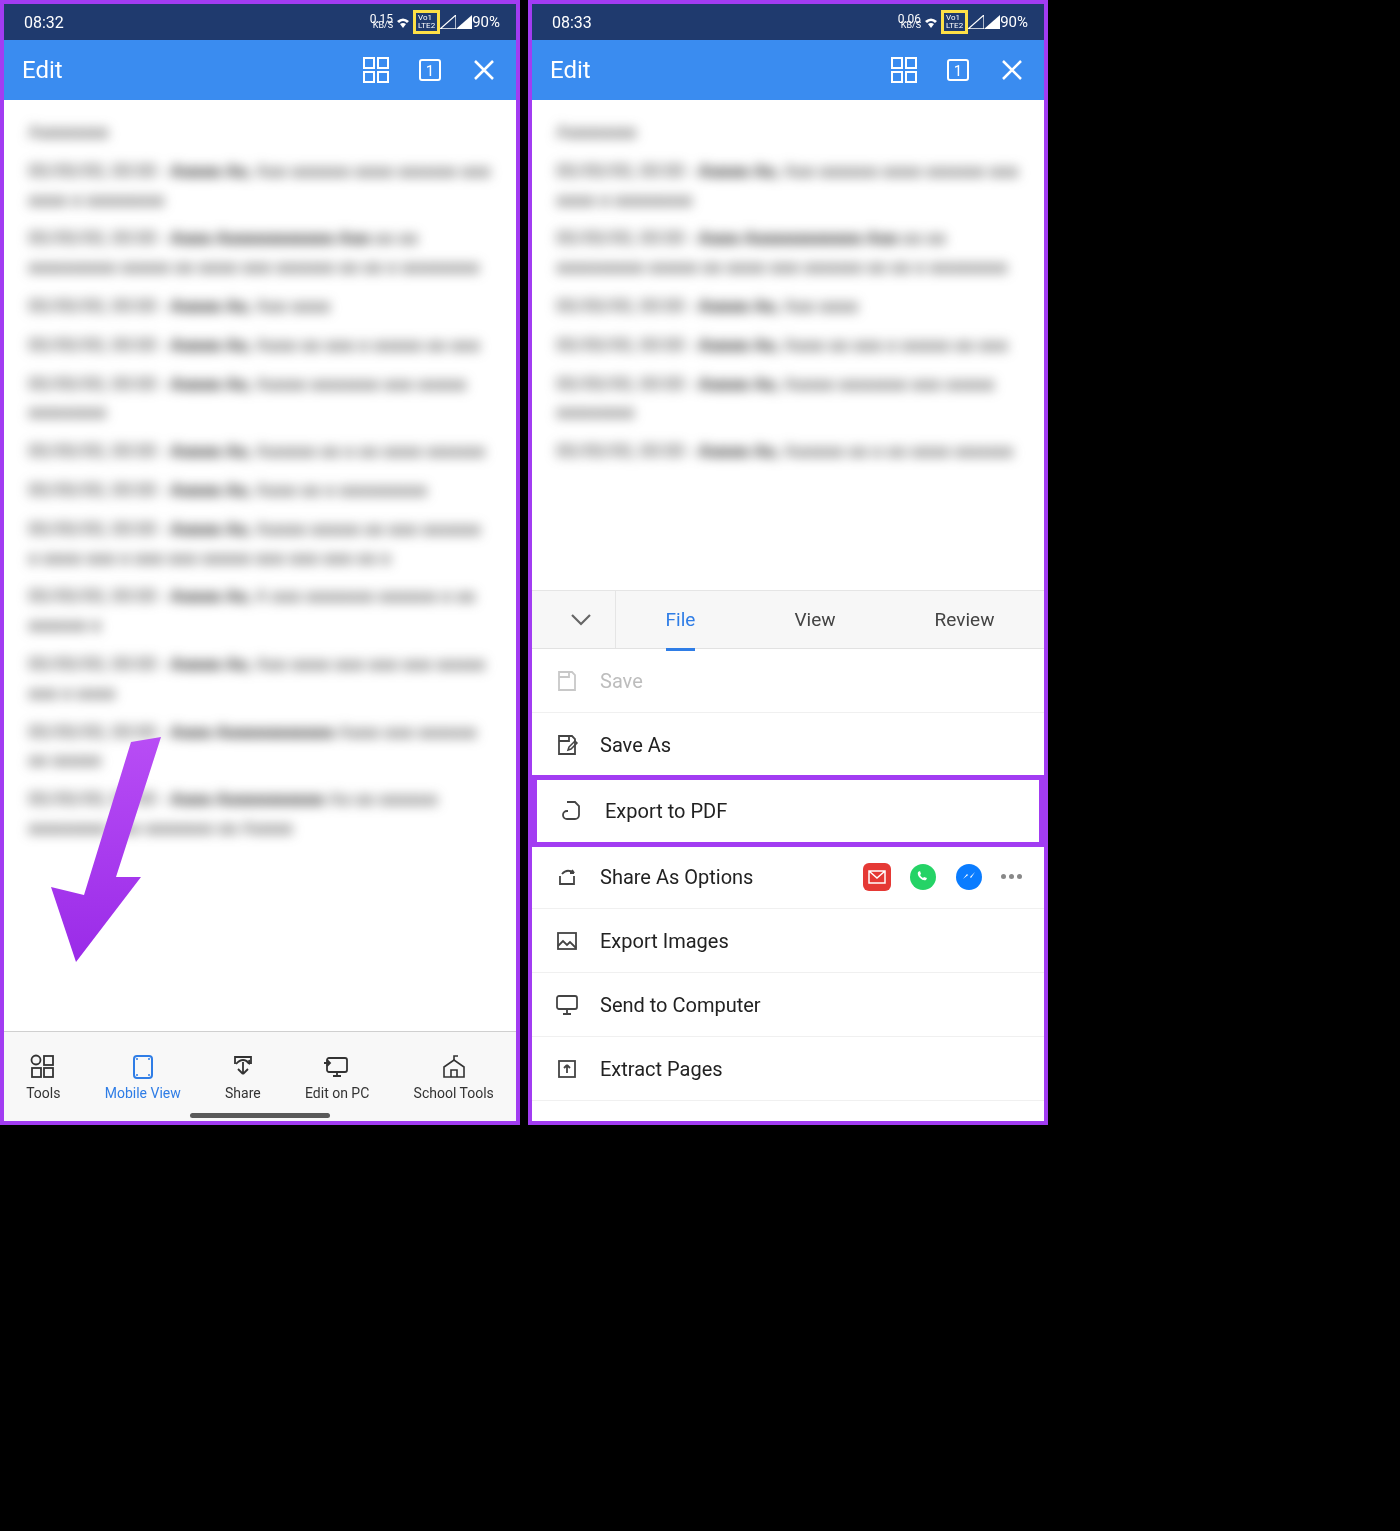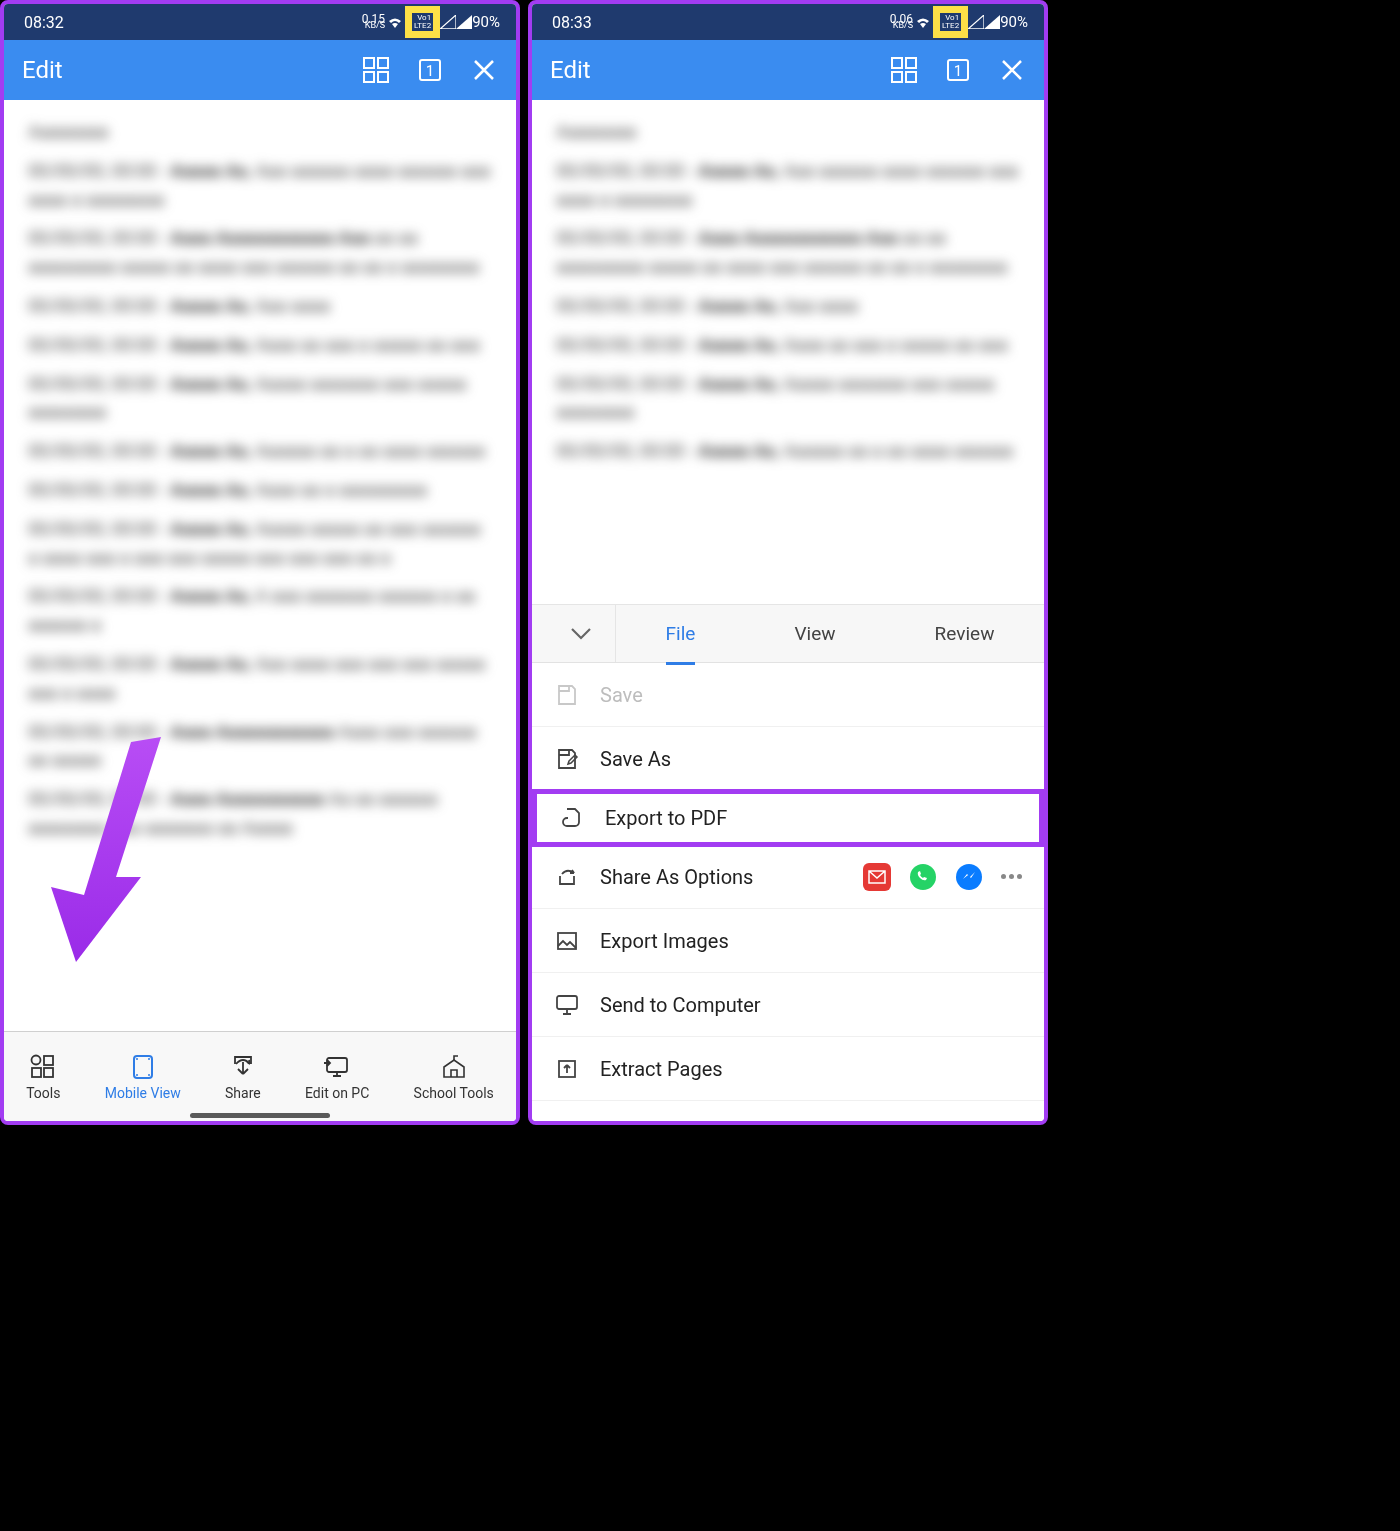--- a/index.html
+++ b/index.html
@@ -9,21 +9,21 @@
     width: 1048px;
     height: 1125px;
     display: flex;
     gap: 8px;
     padding: 0;
   }
   .phone {
     flex: 1;
     background: #fff;
     border: 4px solid #a23cf2;
-    border-radius: 8px;
+    border-radius: 0;
     display: flex;
     flex-direction: column;
     overflow: hidden;
     position: relative;
   }
 
   
   .status-bar {
     height: 36px;
     background: #1f3a6e;
@@ -37,26 +37,26 @@
   }
   .status-right {
     display: flex;
     align-items: center;
     gap: 0;
     font-size: 15px;
   }
   .status-kbs { display:flex; flex-direction:column; line-height:0.55; font-size:9px; text-align:right; }
   .status-kbs .num { font-size:12px; }
   .lte-badge {
-    border:7px solid #fde047;
+    border:3px solid #fde047;
     font-size:8px;
     line-height:1;
     padding:1px 2px;
     display:flex; flex-direction:column;
-    align-items:flex-end;
+    align-items:flex-start;
   }
   .svg-icn { display:block; }
 
   
   .app-bar {
     height: 60px;
     background: #3a8cf0;
     color: #fff;
     display: flex;
     align-items: center;
@@ -161,21 +161,21 @@
   .menu-row .label { flex:1; }
   .share-icons { display:flex; gap:18px; align-items:center; }
   .share-ic {
     width:28px; height:28px; border-radius:6px;
     display:flex; align-items:center; justify-content:center;
   }
   .hl-row {
     border:5px solid #a23cf2;
     margin:-2px 0;
     position:relative; z-index:1;
-    height:58px;
+    height:72px;
   }
 
   .dots {
     display:flex; gap:3px;
   }
   .dots span { width:5px; height:5px; background:#888; border-radius:50%; }
 
 </style>
 </head>
 <body>

